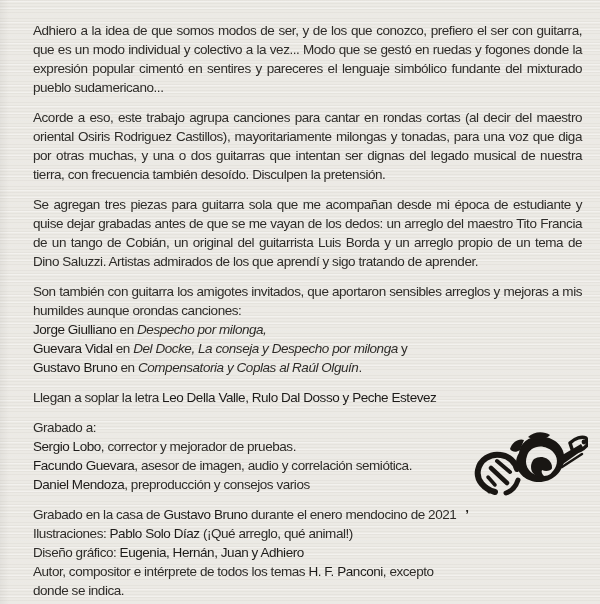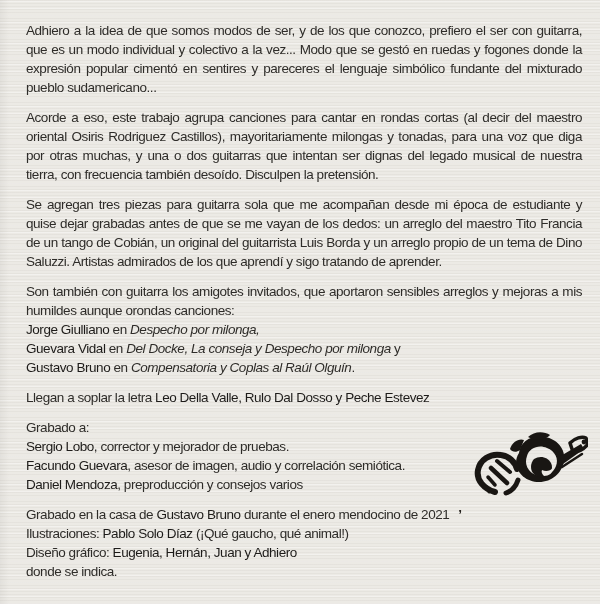--- a/index.html
+++ b/index.html
@@ -16,21 +16,21 @@
     background-color:#eceae5;
     background-image:
       linear-gradient(90deg, rgba(0,0,0,0.045), rgba(0,0,0,0) 9px),
       repeating-linear-gradient(0deg, rgba(110,102,90,0.055) 0px, rgba(110,102,90,0.055) 1px, rgba(0,0,0,0) 1px, rgba(0,0,0,0) 3px),
       repeating-linear-gradient(0deg, rgba(255,255,255,0.35) 0px, rgba(255,255,255,0.35) 1px, rgba(0,0,0,0) 1px, rgba(0,0,0,0) 7px);
     color:#2e2c29;
     font-size:13.5px;
     line-height:19px;
     letter-spacing:-0.45px;
   }
-  .block{margin:0 0 11px 8px;}
+  .block{margin:0 0 11px 15px;}
   .justify{text-align:justify;}
   b{font-weight:normal;color:#1d1b19;}
   i{font-style:italic;}
   .line{white-space:normal;}
   .doodle{
     position:absolute;
     left:462px;top:429px;
     width:126px;height:72px;
   }
   .stray{margin-left:9px;color:#24211d;font-weight:bold;letter-spacing:0;}
@@ -74,24 +74,27 @@
     <div class="line">
       <b>Daniel Mendoza</b><span>, preproducción y consejos varios</span>
     </div>
   </div>
 
   <div class="block">
     <div class="line">
       <span>Grabado en la casa de </span><b>Gustavo Bruno</b><span> durante el enero mendocino de 2021</span><span class="stray">’</span>
     </div>
     <div class="line">
-      <span>Ilustraciones: </span><b>Pablo Solo Díaz</b><span> (¡Qué gaucho, qué animal!)</span>
+      <span>Ilustraciones: </span><b>Pablo Solo Díaz</b><span> (¡Qué arreglo, qué animal!)</span>
     </div>
     <div class="line">
       <span>Diseño gráfico: </span><b>Eugenia, Hernán, Juan y Adhiero</b><span></span>
+    </div>
+    <div class="line">
+      <span>Autor, compositor e intérprete de todos los temas </span><b>H. F. Panconi</b><span>, excepto</span>
     </div>
     <div class="line">
       <span>donde se indica.</span><b></b><span></span>
     </div>
   </div>
 
   <svg class="doodle" viewBox="0 0 126 72" xmlns="http://www.w3.org/2000/svg">
     <g>
 
       <path fill-rule="evenodd" fill="#191613" d="

